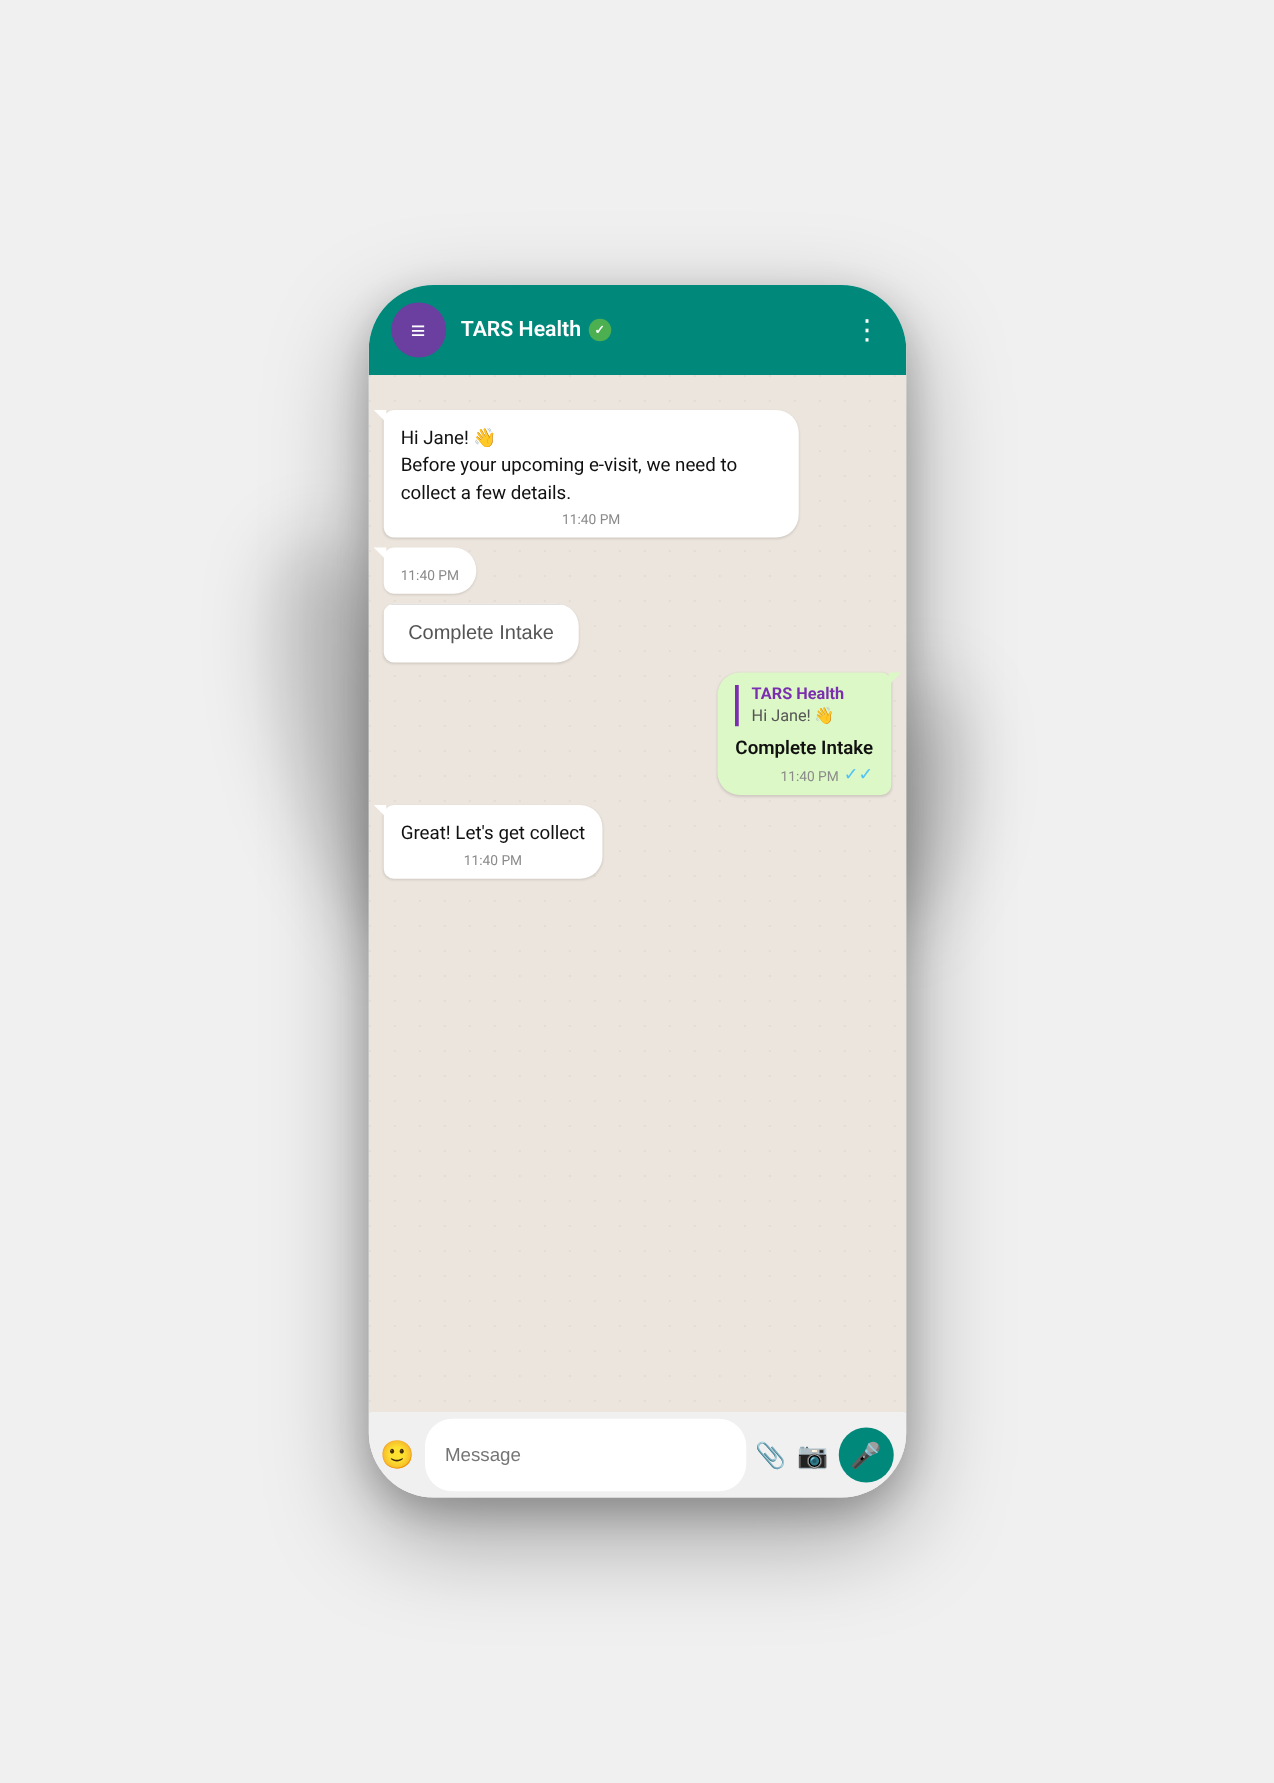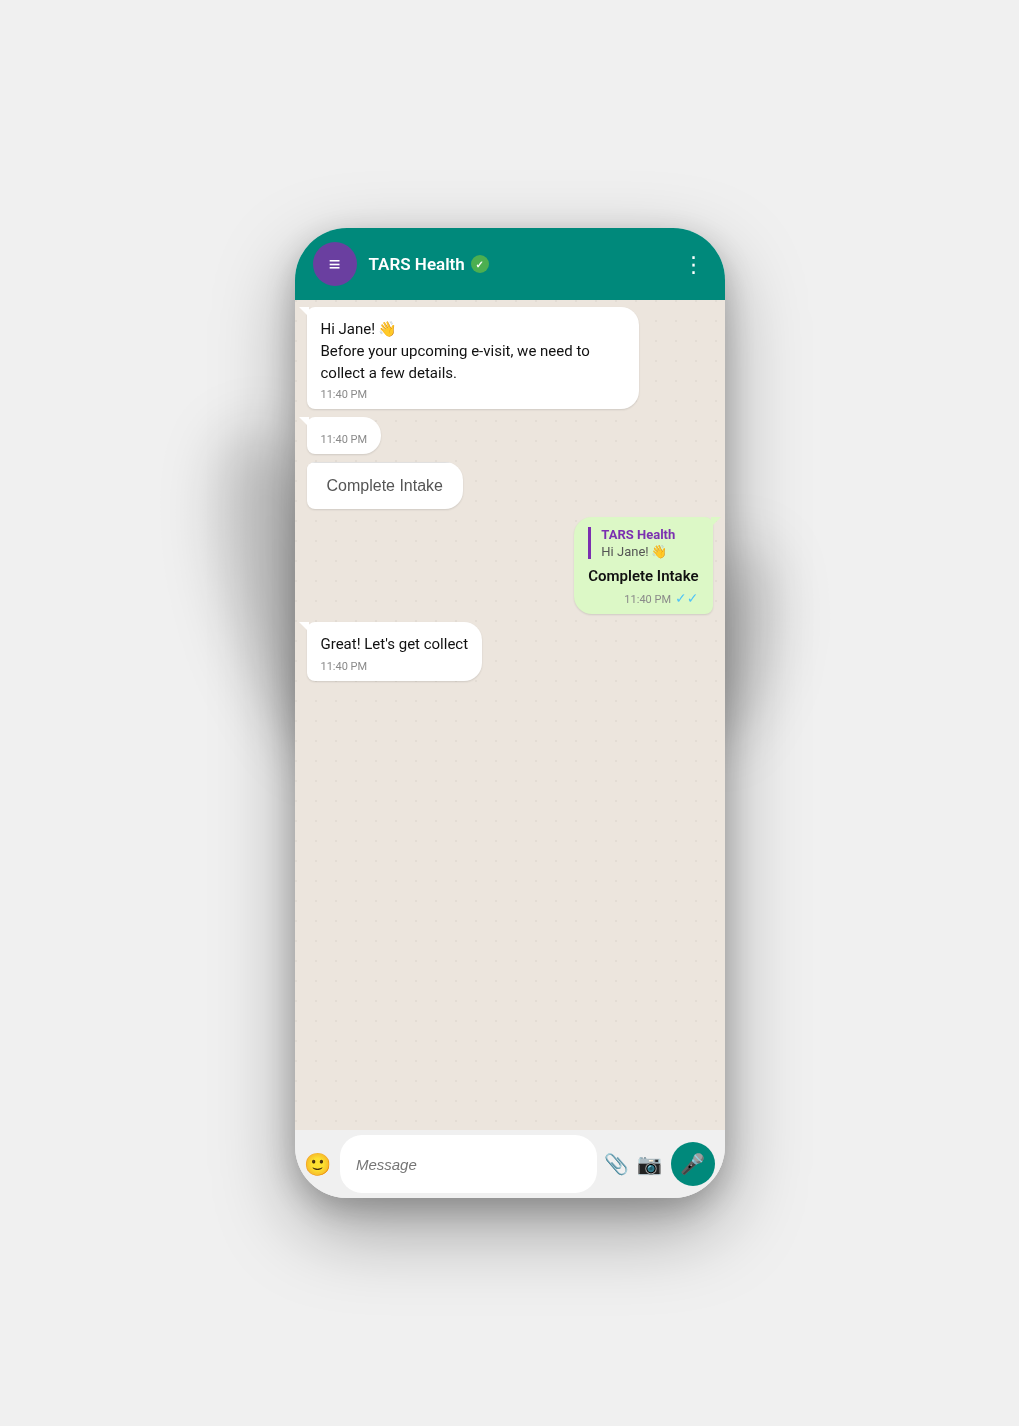--- a/index.html
+++ b/index.html
@@ -125,21 +125,21 @@
     }
 
     
     .chat-area {
       background: #ece5dd;
       background-image:
         radial-gradient(circle at 1px 1px, rgba(0,0,0,0.04) 1px, transparent 0);
       background-size: 20px 20px;
       height: calc(970px - 72px - 68px);
       overflow-y: auto;
-      padding: 7px 12px;
+      padding: 28px 12px;
       display: flex;
       flex-direction: column;
       gap: 8px;
     }
 
     
     .msg-incoming {
       align-self: flex-start;
       max-width: 82%;
     }
@@ -166,21 +166,21 @@
 
     .msg-text {
       font-size: 15px;
       color: #111;
       line-height: 1.45;
     }
 
     .msg-time {
       font-size: 11px;
       color: #8a8a8a;
-      text-align: left;
+      text-align: center;
       margin-top: 4px;
     }
 
     
     .msg-button-card {
       background: white;
       border-radius: 8px 18px 18px 8px;
       overflow: hidden;
       box-shadow: 0 1px 2px rgba(0,0,0,0.12);
       position: relative;
@@ -294,21 +294,20 @@
     .input-field {
       flex: 1;
       height: 58px;
       background: white;
       border-radius: 22px;
       border: none;
       padding: 0 16px;
       font-size: 15px;
       color: #3b82f6;
       outline: none;
-      font-style: italic;
     }
 
     .input-attach {
       color: #8a8a8a;
       font-size: 20px;
       cursor: pointer;
       flex-shrink: 0;
     }
 
     .input-camera {

